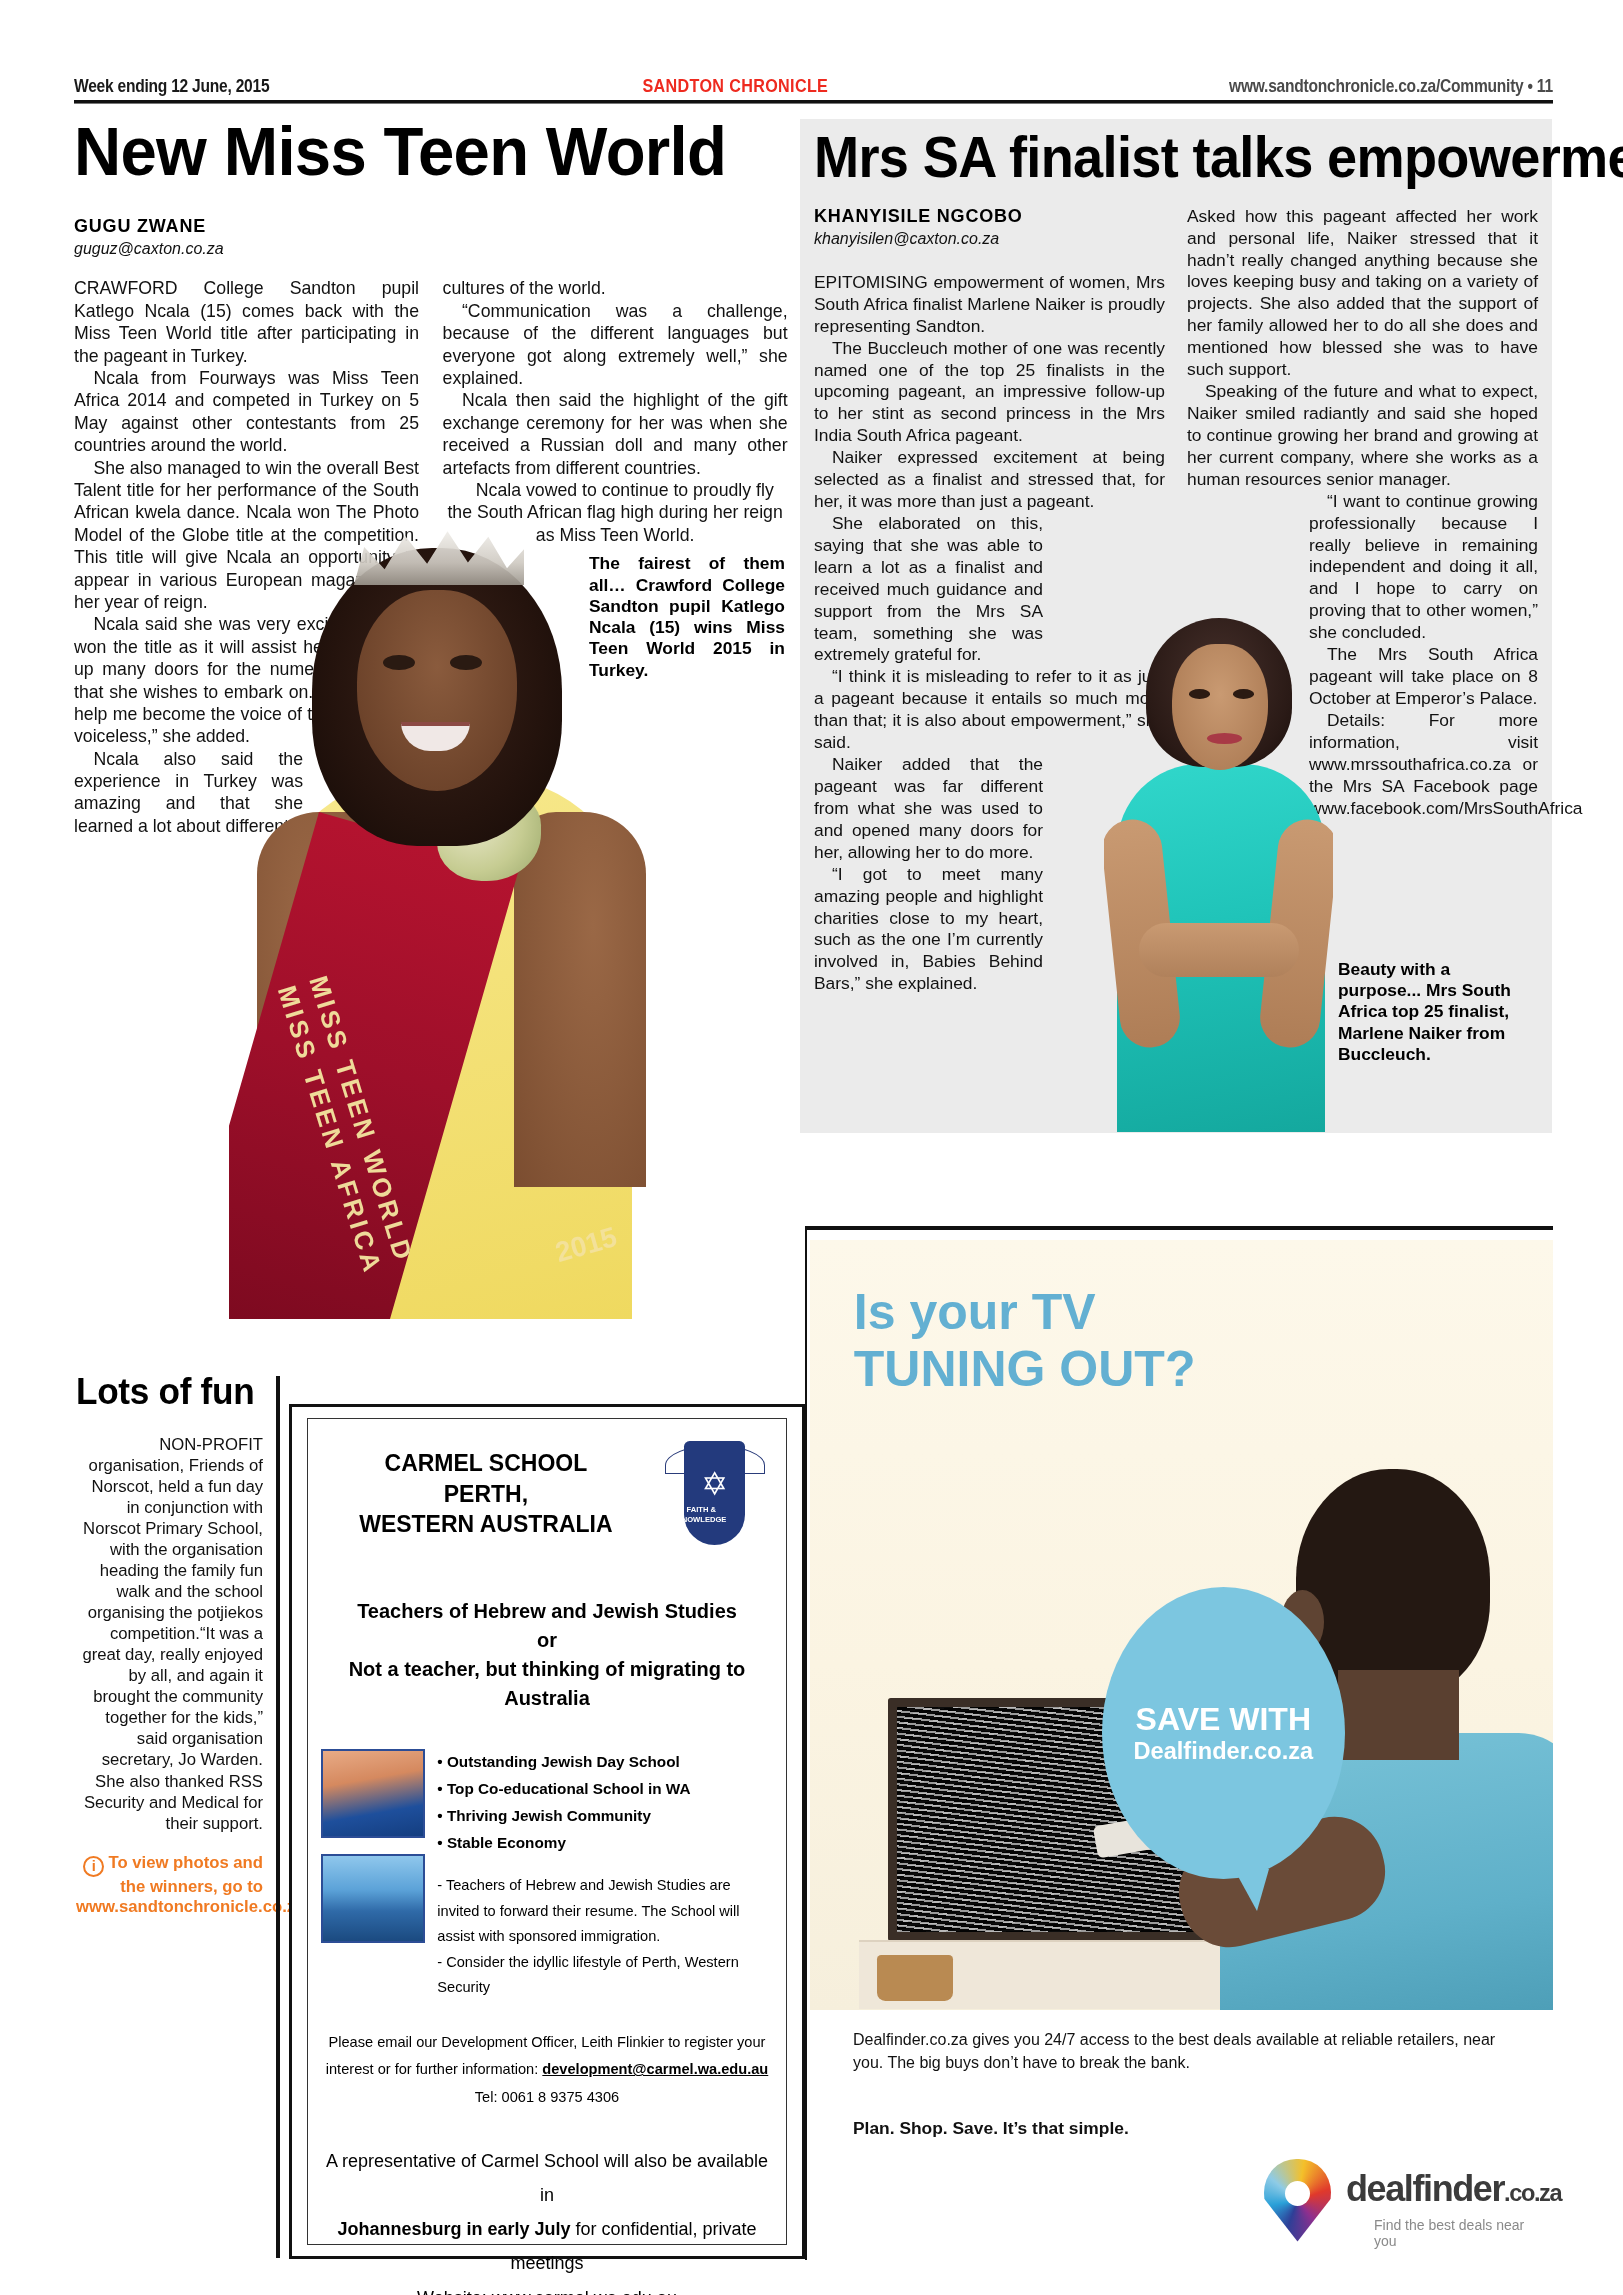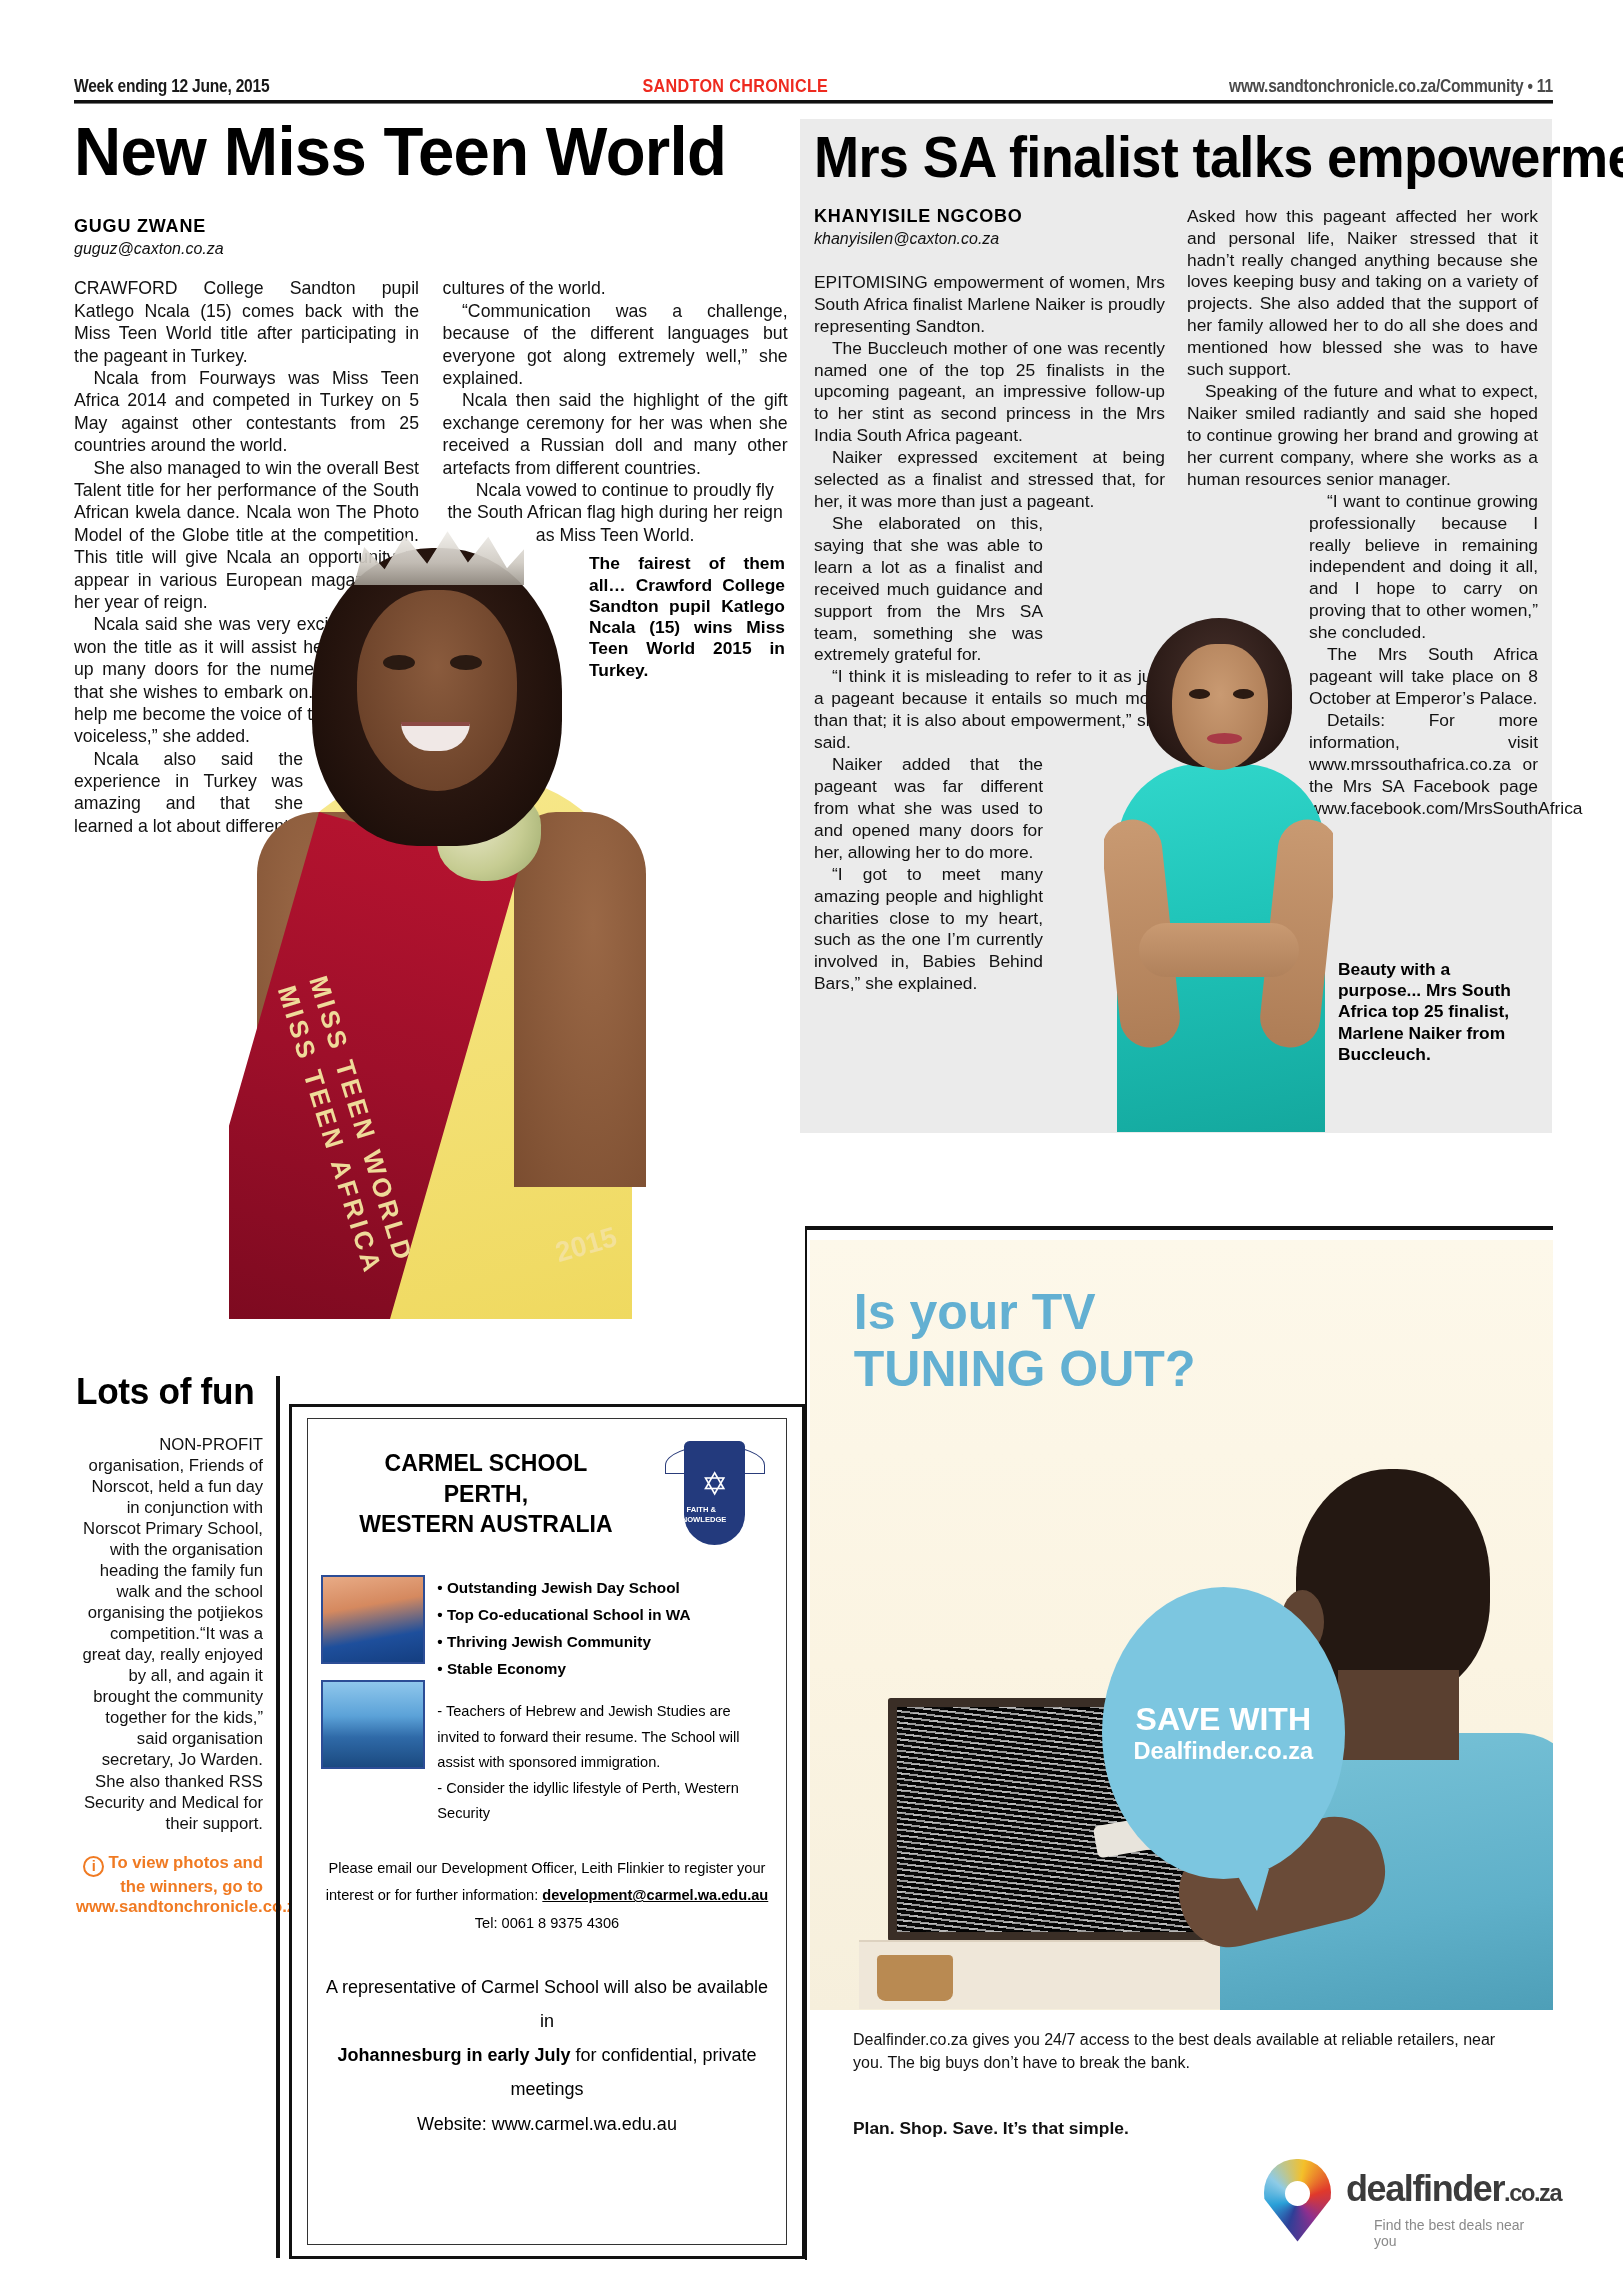--- a/index.html
+++ b/index.html
@@ -468,20 +468,25 @@
         <div class="badge-ribbon-txt">CARMEL SCHOOL</div>
         <div class="badge-shield"></div>
         <div class="badge-star">✡</div>
         <div class="badge-words">FAITH &amp; KNOWLEDGE</div>
       </div>
       <div class="carmel-title">
         <div>CARMEL SCHOOL</div>
         <div>PERTH,</div>
         <div>WESTERN AUSTRALIA</div>
       </div>
+      <div class="carmel-sub">
+        <div>Teachers of Hebrew and Jewish Studies</div>
+        <div>or</div>
+        <div>Not a teacher, but thinking of migrating to Australia</div>
+      </div>
       <div class="carmel-mid">
         <div class="carmel-thumbs">
           <div class="thumb kids"></div>
           <div class="thumb city"></div>
         </div>
         <div style="flex:1">
           <div class="carmel-bullets">
             <div>• Outstanding Jewish Day School</div>
             <div>• Top Co-educational School in WA</div>
             <div>• Thriving Jewish Community</div>

